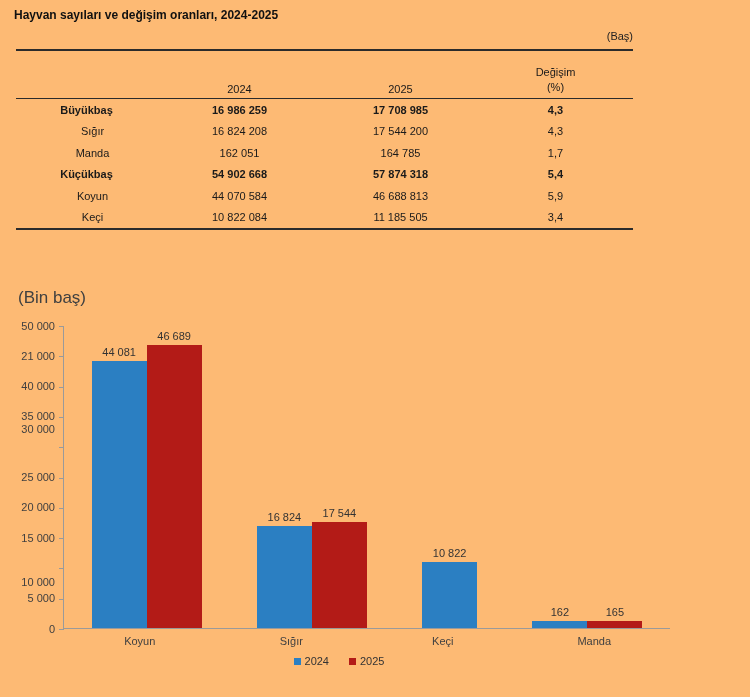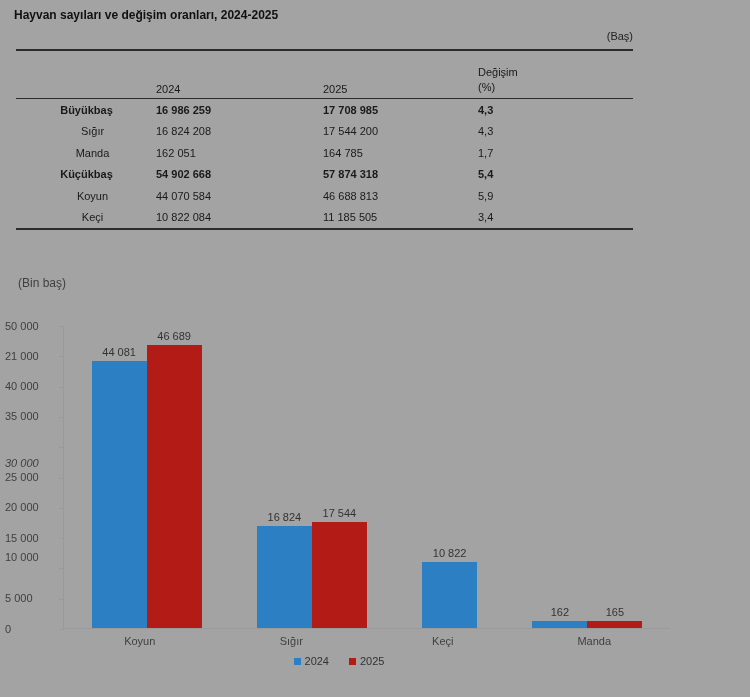--- a/index.html
+++ b/index.html
@@ -1,40 +1,40 @@
 <!DOCTYPE html>
 <html><head>
 <meta charset="utf-8">
 <style>
   * { margin:0; padding:0; box-sizing:border-box; }
   html,body { background:#ffffff; }
   body { font-family:"Liberation Sans", sans-serif; color:#1a1a1a; }
-  .page { position:relative; width:750px; height:697px; background:#a3a3a3; overflow:hidden; }
+  .page { position:relative; width:750px; height:697px; background:#fdba74; overflow:hidden; }
 
   
   .doc-title { position:absolute; left:14px; top:8px; font-size:12px; font-weight:bold; color:#111; }
 
   
   .table-unit { position:absolute; left:16px; top:30px; width:617px; text-align:right; font-size:11px; color:#222; }
   .tbl { position:absolute; left:16px; top:49px; width:617px; border-top:2px solid #2b2b2b; border-bottom:2px solid #2b2b2b; font-size:11px; }
   .thead { display:flex; align-items:flex-end; height:48px; border-bottom:1px solid #2b2b2b; padding-bottom:3px; }
   .c-label { width:140px; padding-left:1px;text-align:center; }
-  .c-num { width:167px; text-align:left; }
+  .c-num { width:167px; text-align:center; }
   .c-y2 { width:155px; }
   .c-chg { width:155px; }
   .chg-head { line-height:15px; }
   .tr { display:flex; align-items:center; height:21.5px; }
   .tr.group { font-weight:bold; }
   .c-label.sub { padding-left:13px; }
 
   
   .chart-title { position:absolute; left:14px; top:265px; font-size:12px; font-weight:bold; color:#111; }
-  .chart-unit { position:absolute; left:18px; top:276px; font-size:12px; color:#404040; }
+  .chart-unit { position:absolute; left:18px; top:288px; font-size:17px; color:#404040; }
   .plot { position:absolute; left:63px; top:326px; width:607px; height:303px; border-left:1px solid #9a9a9a; border-bottom:1px solid #9a9a9a; }
-  .ytick-label { position:absolute; right:100%; margin-right:9px; width:50px; text-align:left; font-size:11px; color:#404040; line-height:13px; white-space:nowrap; }
+  .ytick-label { position:absolute; right:100%; margin-right:9px; width:50px; text-align:right; font-size:11px; color:#404040; line-height:13px; white-space:nowrap; }
   .ytick-mark { position:absolute; width:5px; height:1px; background:#9a9a9a; }
   .bars { position:absolute; left:0; top:0; width:100%; height:100%; display:flex; justify-content:space-around; align-items:flex-end; }
   .group-bars { display:flex; align-items:flex-end; }
   .barcol { display:flex; flex-direction:column; align-items:center; justify-content:flex-end; }
   .bar-label { font-size:11px; color:#333; margin-bottom:3px; white-space:nowrap; }
   .bar { width:55px; }
   .xlabels { position:absolute; top:calc(100% + 7px); left:0; width:100%; display:flex; justify-content:space-around; }
   .xlabel { width:151px; text-align:center; font-size:11px; color:#404040; }
   .legend { position:absolute; top:calc(100% + 27px); left:0; width:100%; display:flex; justify-content:center; gap:20px; transform:translateX(-28px); }
   .legend-item { display:flex; align-items:center; gap:4px; font-size:11px; color:#333; }
@@ -157,29 +157,29 @@
         </div>
       </div>
   <div class="ytick-label" style="top: -6.5px;">50 000</div>
       <div class="ytick-mark" style="top: 0px; left: -5px;"></div>
       <div class="ytick-label" style="top: 23.8px;">21 000</div>
       <div class="ytick-mark" style="top: 30.3px; left: -5px;"></div>
       <div class="ytick-label" style="top: 54.1px;">40 000</div>
       <div class="ytick-mark" style="top: 60.6px; left: -5px;"></div>
       <div class="ytick-label" style="top: 84.4px;">35 000</div>
       <div class="ytick-mark" style="top: 90.9px; left: -5px;"></div>
-      <div class="ytick-label" style="top: 131px; font-style: italic;">30 000</div>
+      <div class="ytick-label" style="top: 97px;">30 000</div>
       <div class="ytick-mark" style="top: 121.2px; left: -5px;"></div>
       <div class="ytick-label" style="top: 145px;">25 000</div>
       <div class="ytick-mark" style="top: 151.5px; left: -5px;"></div>
       <div class="ytick-label" style="top: 175.3px;">20 000</div>
       <div class="ytick-mark" style="top: 181.8px; left: -5px;"></div>
       <div class="ytick-label" style="top: 205.6px;">15 000</div>
       <div class="ytick-mark" style="top: 212.1px; left: -5px;"></div>
-      <div class="ytick-label" style="top: 225px;">10 000</div>
+      <div class="ytick-label" style="top: 250px;">10 000</div>
       <div class="ytick-mark" style="top: 242.4px; left: -5px;"></div>
       <div class="ytick-label" style="top: 266.2px;">5 000</div>
       <div class="ytick-mark" style="top: 272.7px; left: -5px;"></div>
       <div class="ytick-label" style="top: 296.5px;">0</div>
       <div class="ytick-mark" style="top: 303px; left: -5px;"></div>
     </div>
 
 </div>
 
 </body></html>

